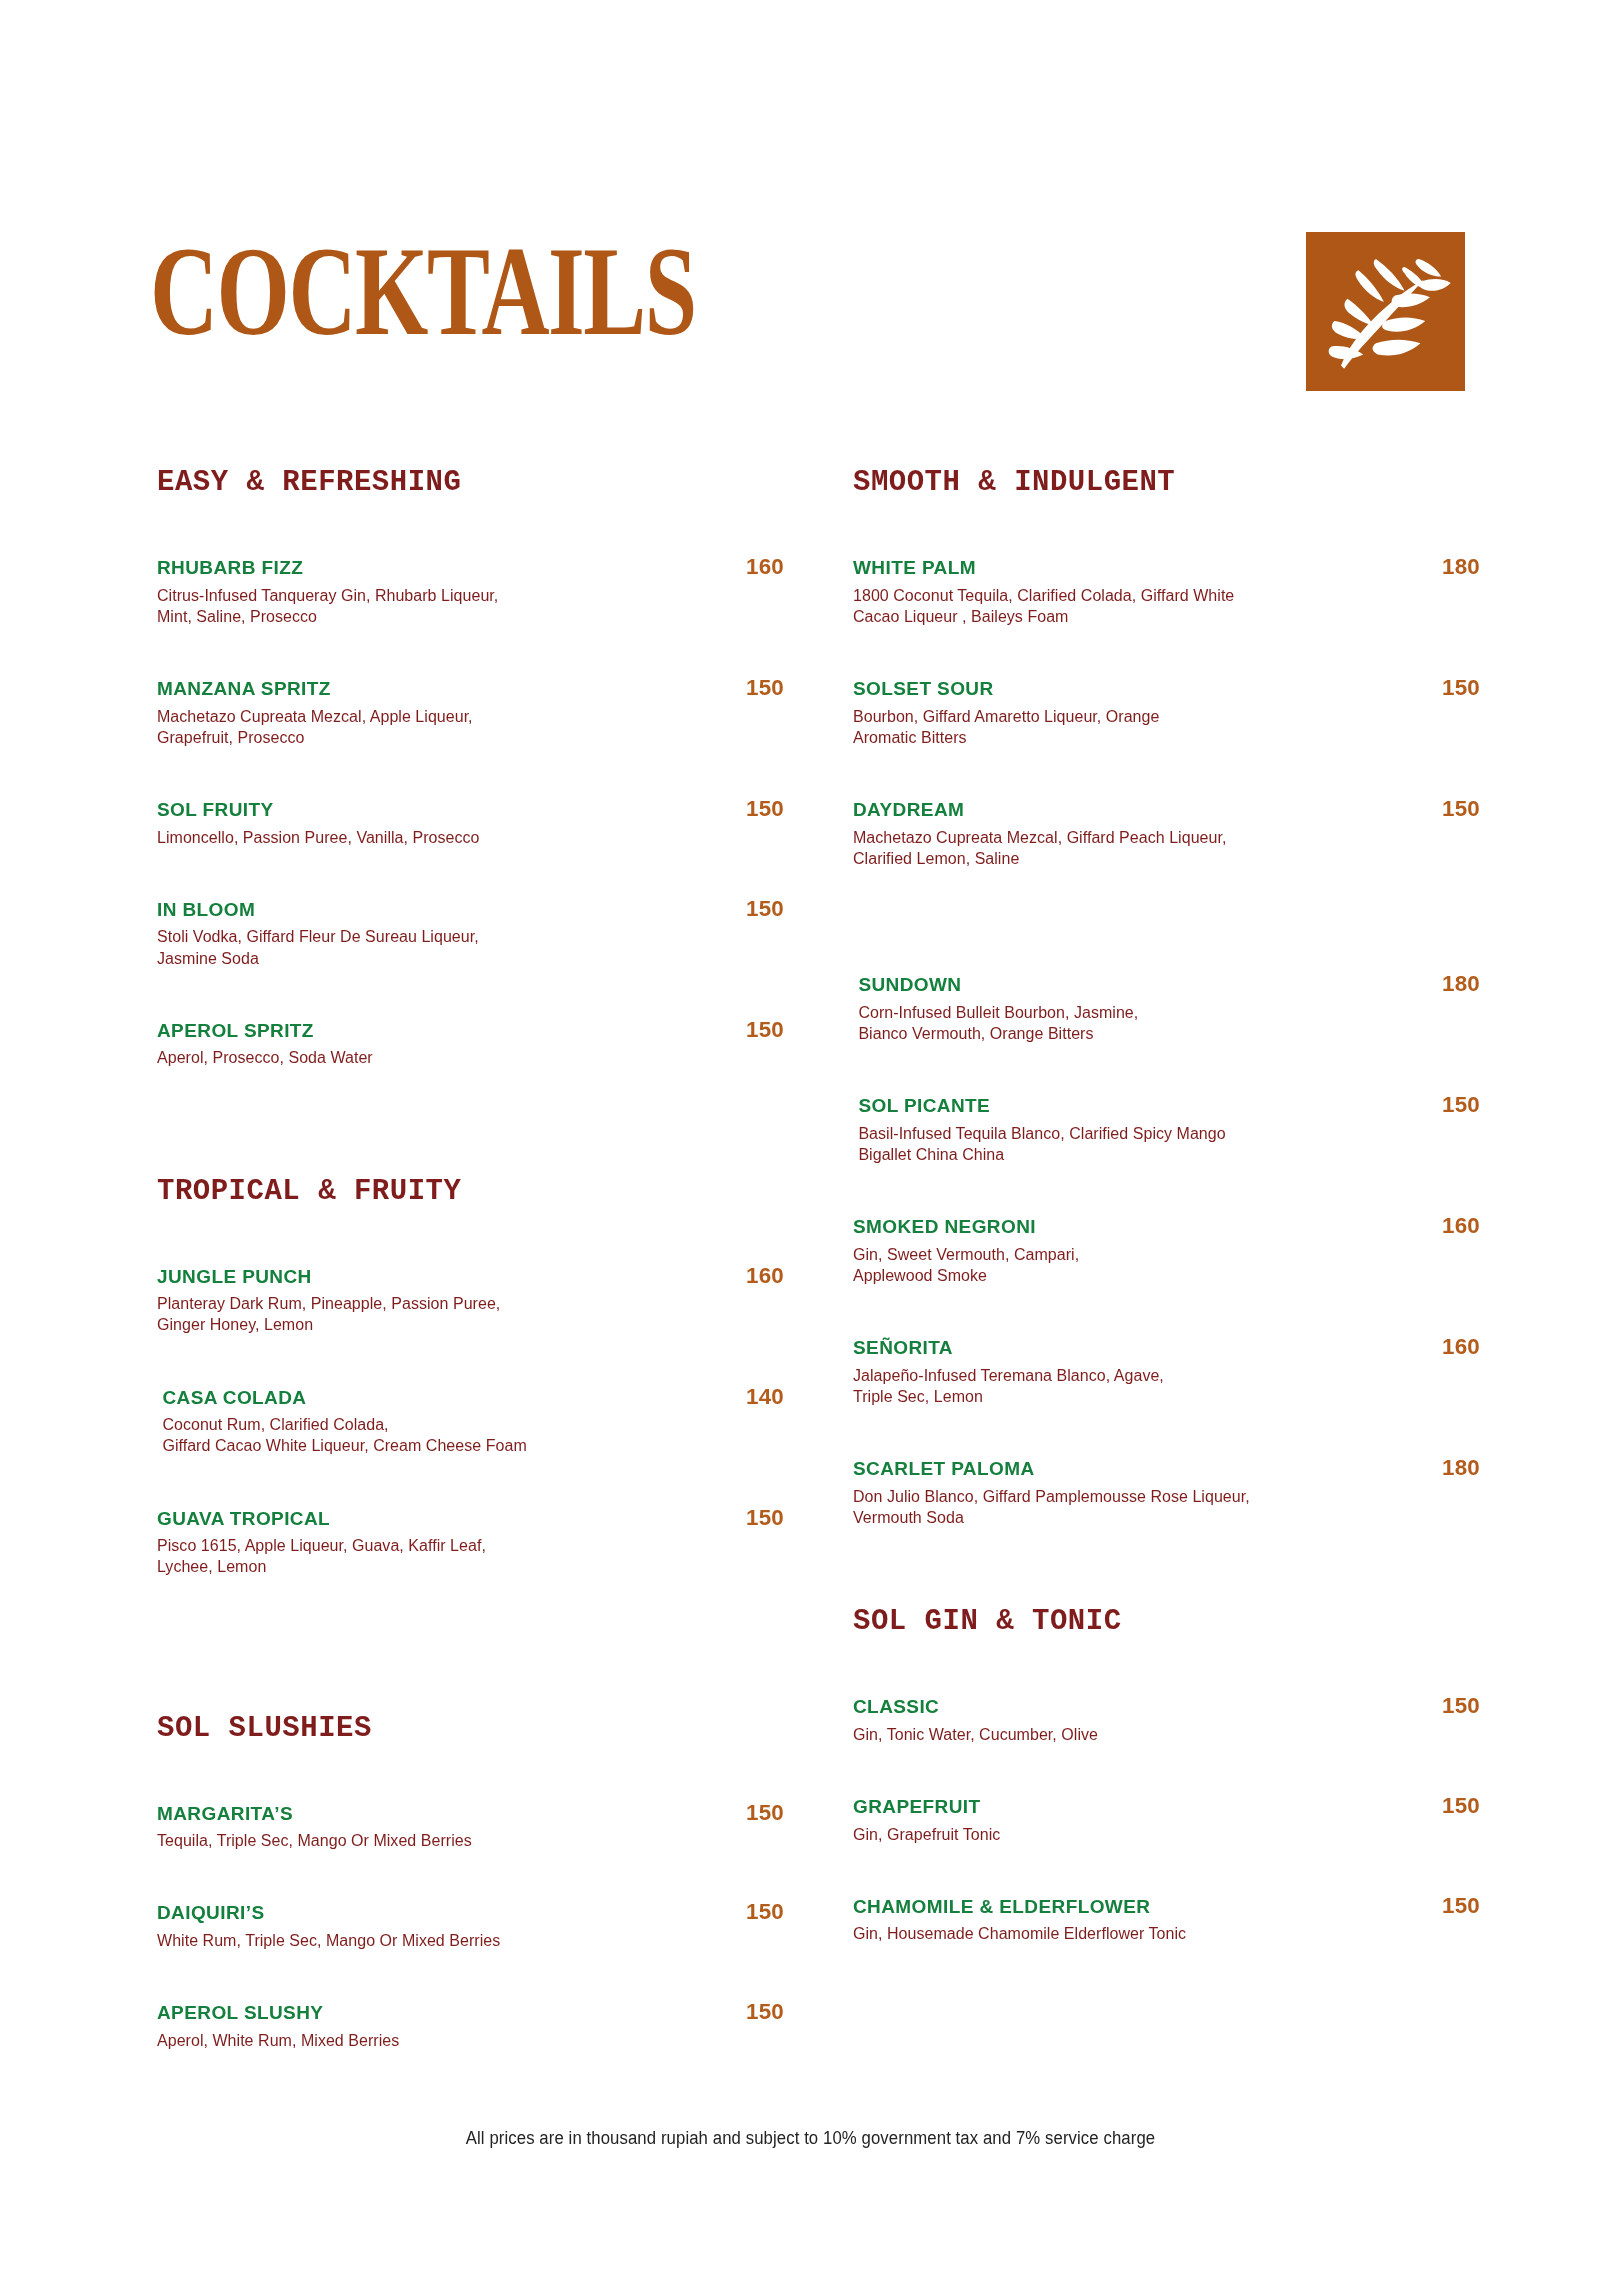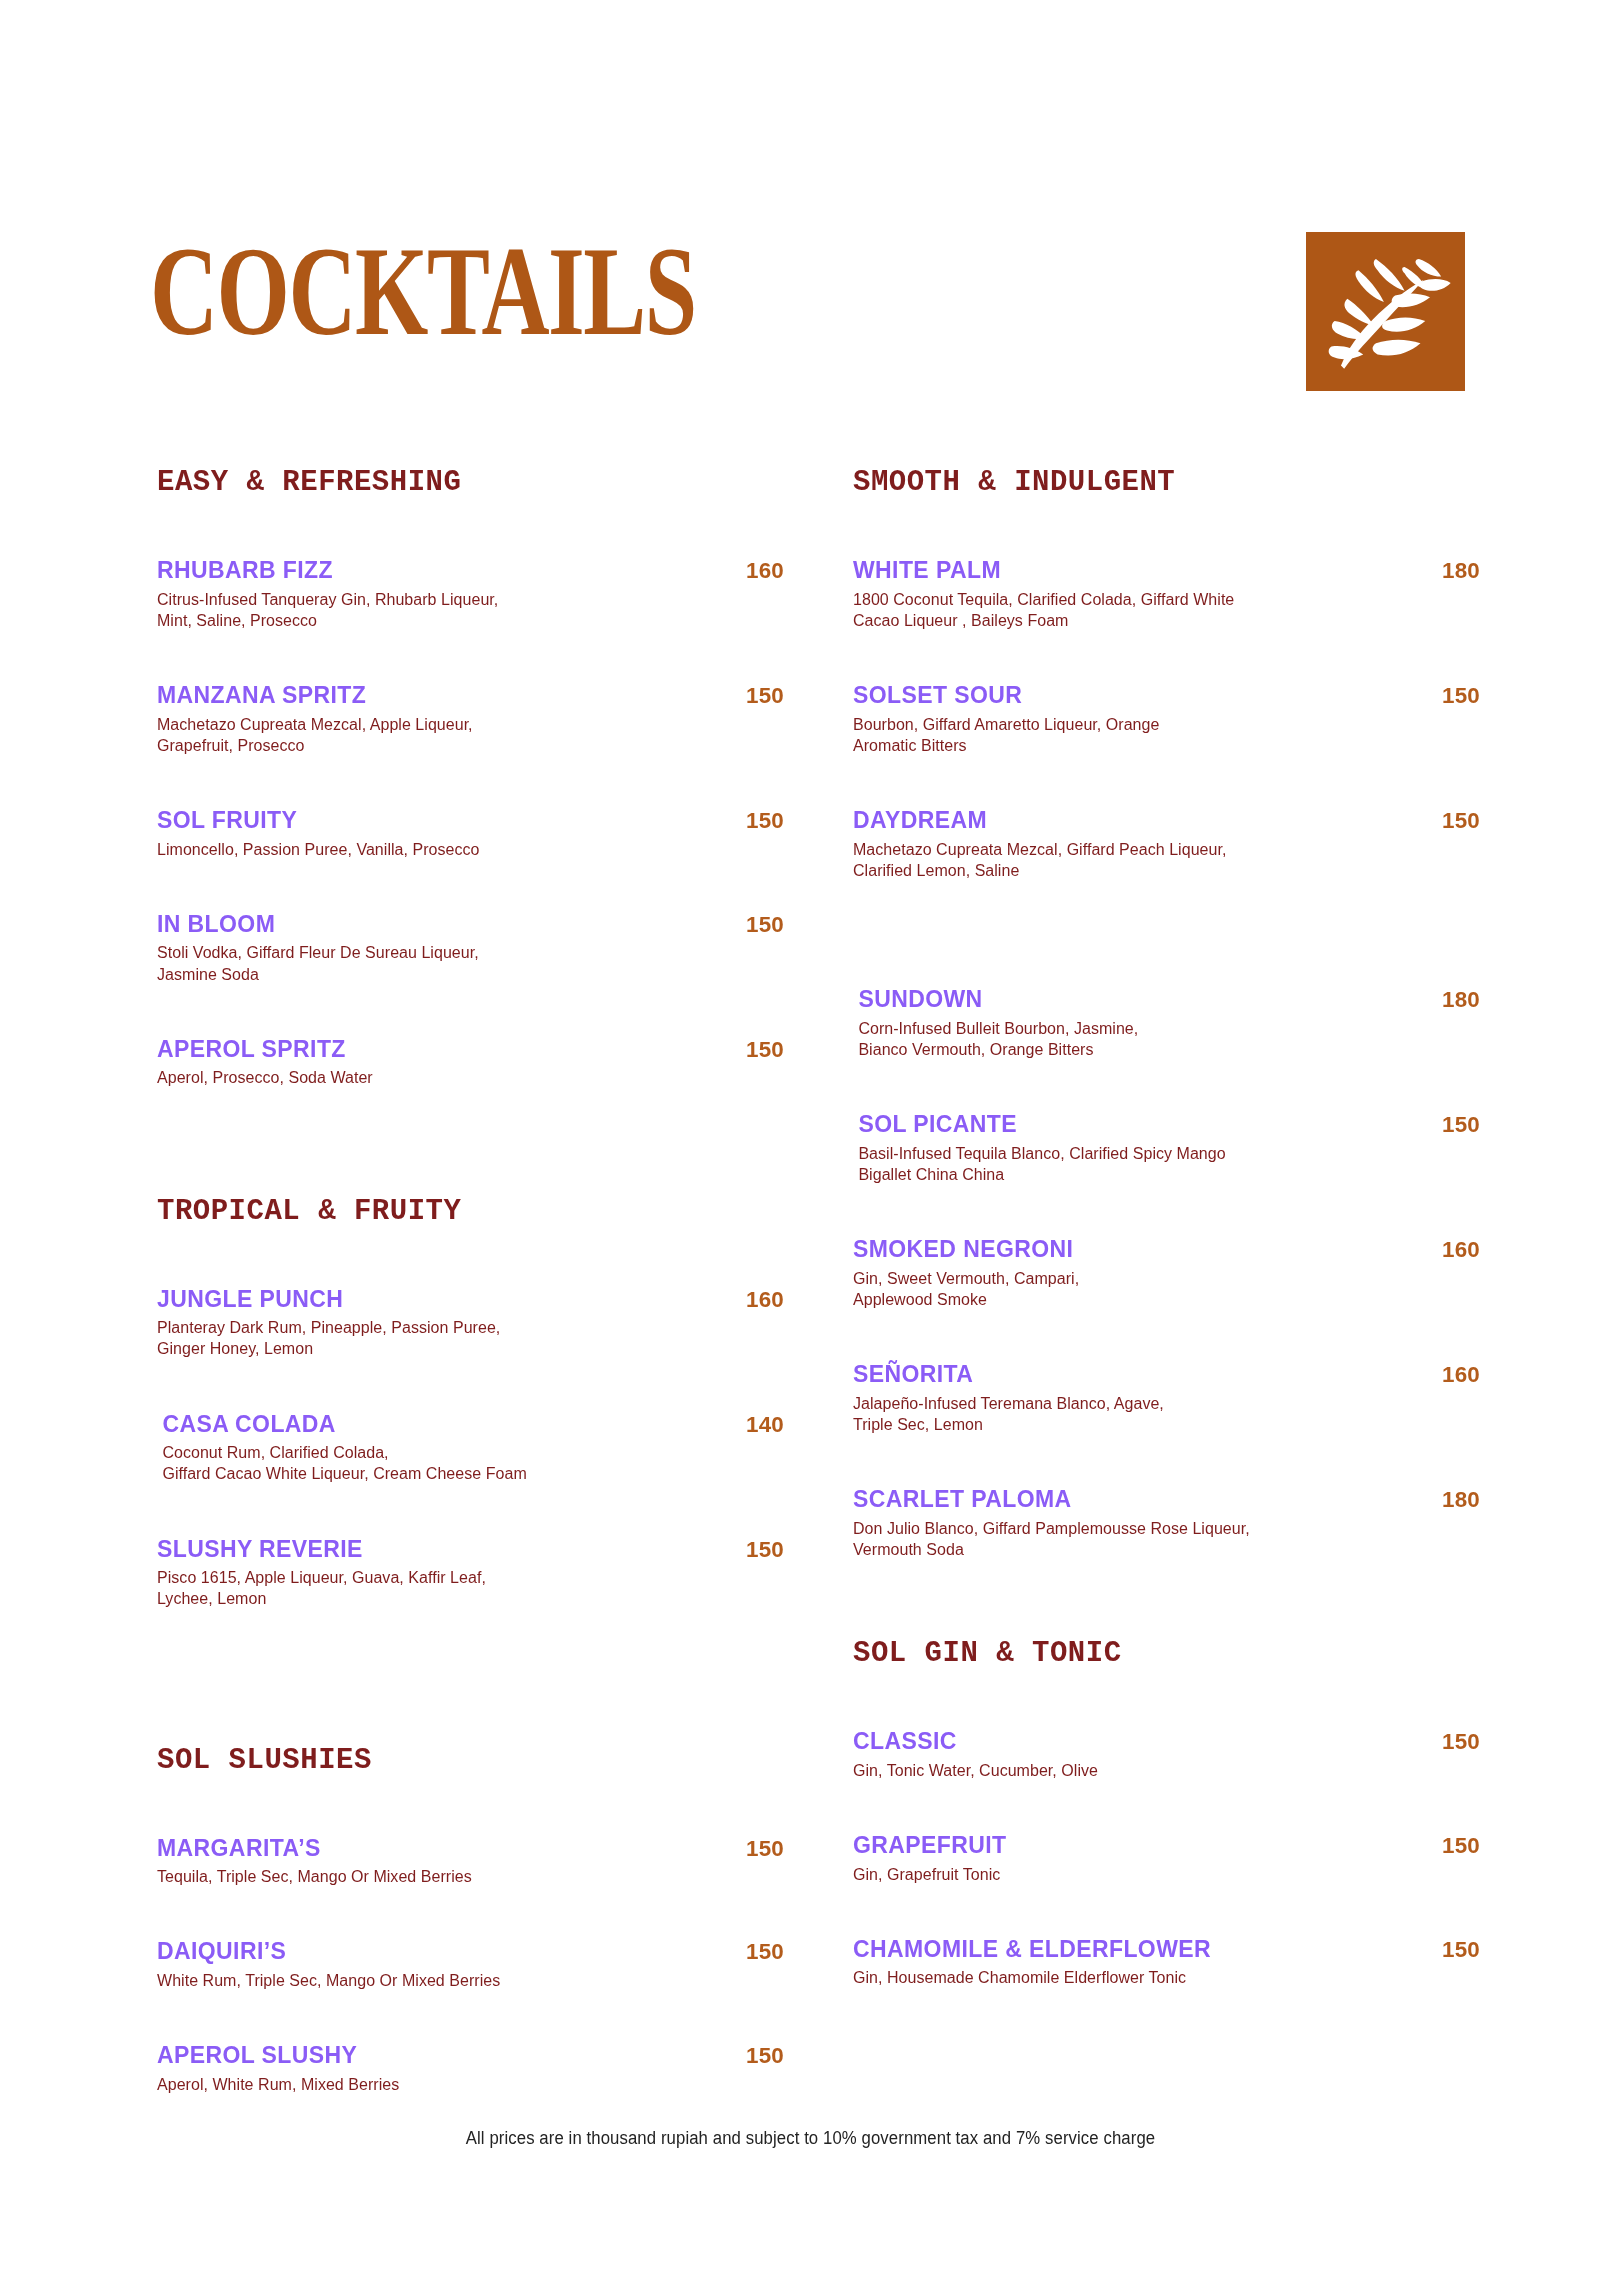--- a/index.html
+++ b/index.html
@@ -84,23 +84,23 @@
   .item:last-child { margin-bottom: 0; }
 
   .item-head {
     display: flex;
     align-items: baseline;
     justify-content: space-between;
     margin-bottom: 4.5px;
   }
   .item-name {
     font-weight: 700;
-    font-size: 23px;
+    font-size: 19px;
     letter-spacing: 0.4px;
-    color: #8b5cf6;
+    color: #15803d;
     white-space: nowrap;
     margin-top: 28px;
   }
   .item-price {
     font-weight: 700;
     font-size: 22.4px;
     letter-spacing: 0.2px;
     color: #b35c1c;
     flex: 0 0 auto;
   }
@@ -231,21 +231,21 @@
           <div class="item-head">
             <span class="item-name">CASA COLADA</span>
             <span class="item-price">140</span>
           </div>
           <div class="item-desc">Coconut Rum, Clarified Colada,
 Giffard Cacao White Liqueur, Cream Cheese Foam</div>
         </div>
 
         <div class="item">
           <div class="item-head">
-            <span class="item-name">SLUSHY REVERIE</span>
+            <span class="item-name">GUAVA TROPICAL</span>
             <span class="item-price">150</span>
           </div>
           <div class="item-desc">Pisco 1615, Apple Liqueur, Guava, Kaffir Leaf,
 Lychee, Lemon</div>
         </div>
       </div>
 
       <div class="gap-xxl"></div>
 
       <div class="section">

